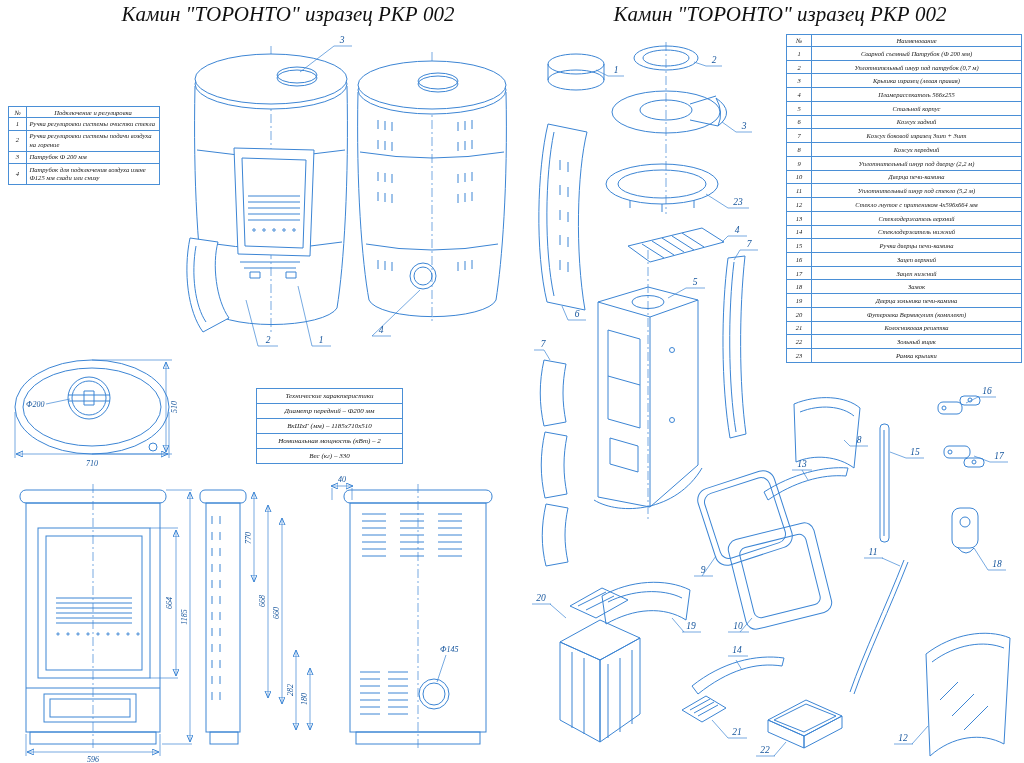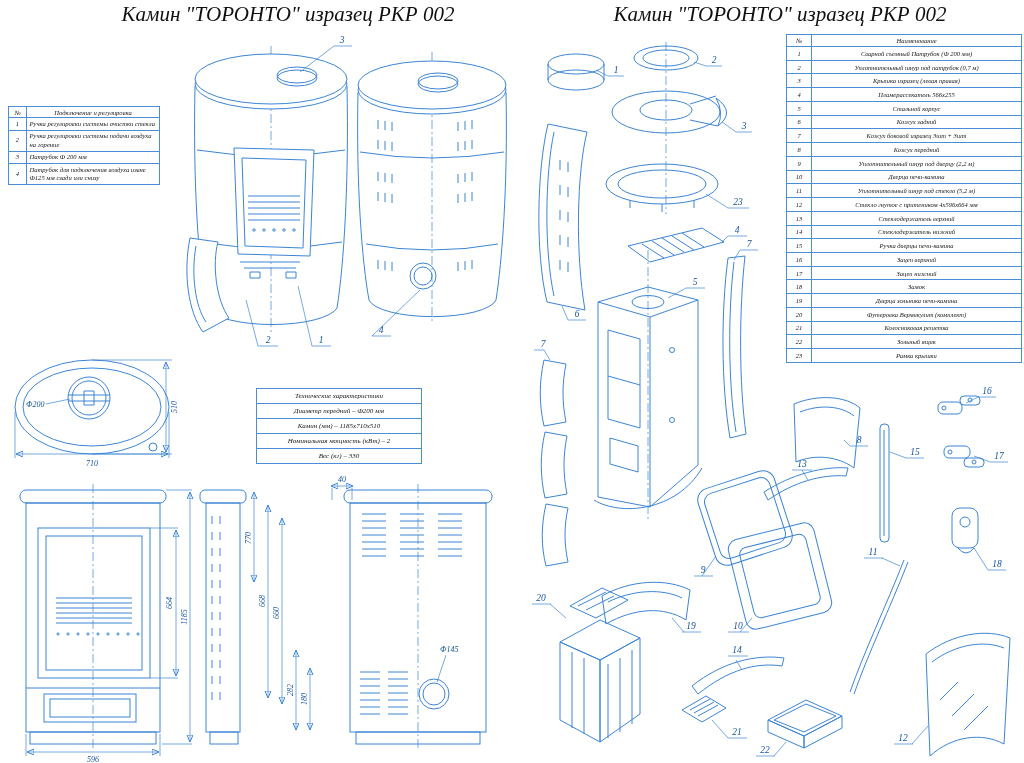--- a/index.html
+++ b/index.html
@@ -17,21 +17,21 @@
   .art text{fill:#14549c;stroke:none;font-style:italic;font-family:"Liberation Serif",serif;}
   .art .dim{font-size:8px;text-anchor:middle;}
   .art .dims{font-size:8px;text-anchor:start;}
   .art .co{font-size:9.5px;text-anchor:middle;}
   .tbl{position:absolute;border-collapse:collapse;color:#161616;background:#fff;}
   .tbl td,.tbl th{border:0.8px solid #4a8fd6;font-weight:normal;font-style:italic;vertical-align:middle;}
   .conn{left:8px;top:106px;width:152px;font-size:6.6px;}
   .conn th{padding:1.5px 2px;text-align:center;}
   .conn td{padding:1.5px 2.5px;line-height:1.3;}
   .conn .num{width:12px;text-align:center;}
-  .specs{left:256px;top:388px;width:166px;font-size:7px;}
+  .specs{left:256px;top:388px;width:147px;font-size:7px;}
   .specs td{padding:3px 2px;text-align:center;}
   .parts{left:786px;top:34px;width:236px;font-size:6.5px;}
   .parts th{padding:2px;text-align:center;}
   .parts td{padding:2.8px 2px;line-height:1.1;text-align:center;}
   .parts .num{width:20px;}
 </style>
 </head>
 <body>
 
 <div class="title title-left">Камин "ТОРОНТО" изразец РКР 002</div>
@@ -404,21 +404,21 @@
 
 <table class="tbl specs">
   <tbody>
       <tr>
         <td>Технические характеристики</td>
       </tr>
   <tr>
         <td>Диаметр передний – Ф200 мм</td>
       </tr>
   <tr>
-        <td>Камин (мм) – 1185х710х510</td>
+        <td>ВхШхГ (мм) – 1185х710х510</td>
       </tr>
   <tr>
         <td>Номинальная мощность (кВт) – 2</td>
       </tr>
   <tr>
         <td>Вес (кг) – 330</td>
       </tr>
 </tbody>
   </table>
 

